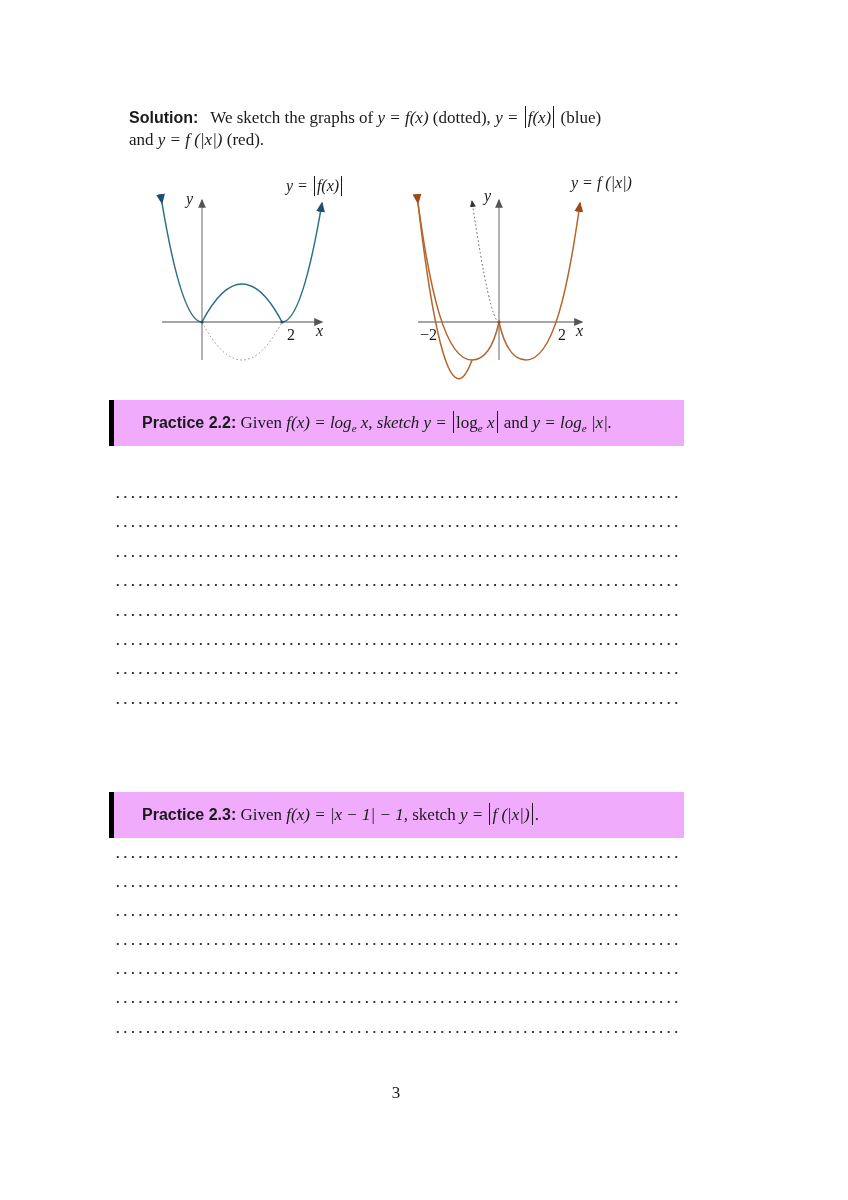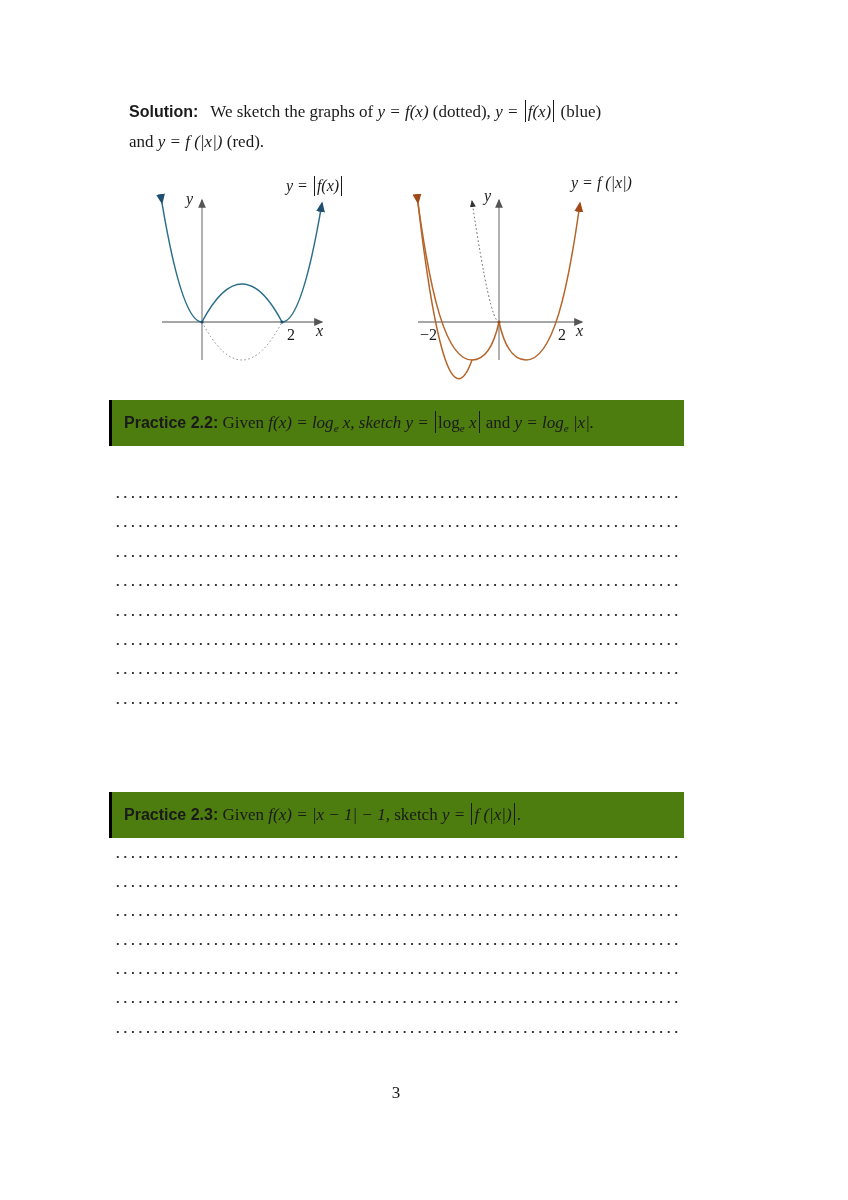--- a/index.html
+++ b/index.html
@@ -1,25 +1,25 @@
 <!DOCTYPE html>
 <html><head>
 <meta charset="utf-8">
 <style>
   html, body { margin: 0; padding: 0; background: #ffffff; }
   body { width: 848px; height: 1200px; position: relative; overflow: hidden;
          font-family: "Liberation Serif", "DejaVu Serif", serif; color: #1a1a1a; }
   .sans { font-family: "Liberation Sans", "DejaVu Sans", sans-serif; font-weight: bold; }
   .it { font-style: italic; }
-  .solution { position: absolute; left: 129px; top: 97px; width: 545px; font-size: 17px; line-height: 30px; }
+  .solution { position: absolute; left: 129px; top: 106px; width: 545px; font-size: 17px; line-height: 22px; }
   .solution .label { margin-right: 8px; font-size: 16px; }
   .graph { position: absolute; }
   .graph-label { position: absolute; font-size: 16px; white-space: nowrap; }
-  .practice { position: absolute; left: 109px; width: 575px; height: 46px; background: #4d7c0f;
-              border-left: 3px solid #000000; box-sizing: border-box; padding-left: 12px;
+  .practice { position: absolute; left: 109px; width: 575px; height: 46px; background: #f0abfc;
+              border-left: 5px solid #000000; box-sizing: border-box; padding-left: 28px;
               font-size: 17px; line-height: 46px; white-space: nowrap; }
   .practice .label { font-size: 16px; }
   .dots { position: absolute; left: 114px; width: 568px; height: 2px;
           background-image: radial-gradient(circle, #333 0.9px, transparent 1.1px);
           background-size: 7.55px 2px; background-repeat: repeat-x; }
   .pageno { position: absolute; left: 0; width: 792px; top: 1083px; text-align: center; font-size: 17px; }
   sub { font-size: 11px; }
   .bar { display: inline-block; border-left: 1px solid #1a1a1a; height: 22px; vertical-align: -5px; margin: 0 2px; }
 </style>
 </head>

